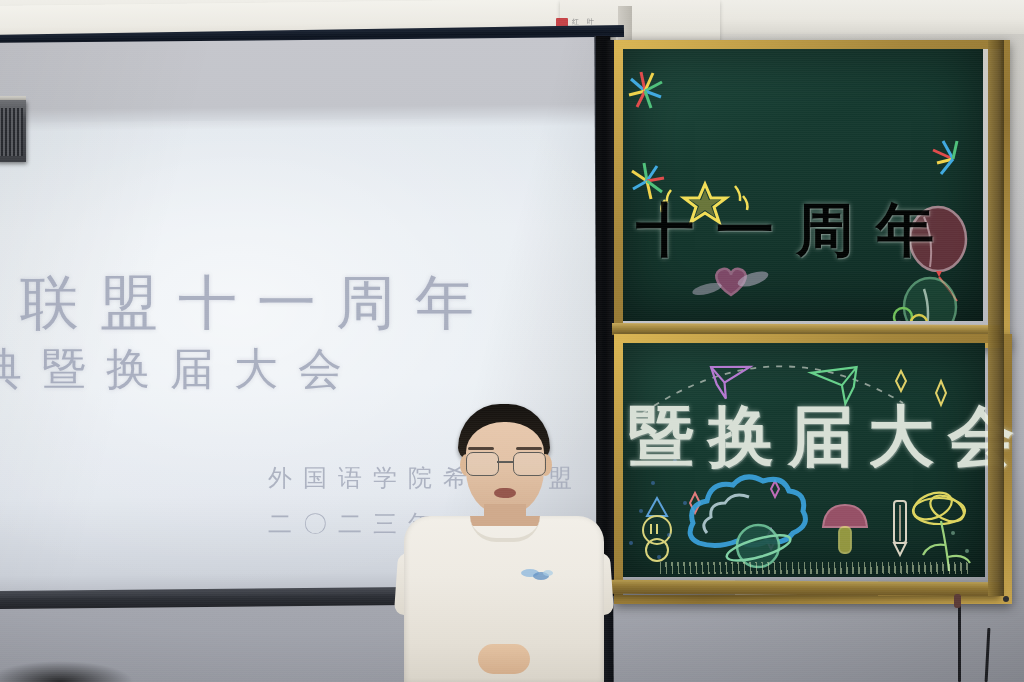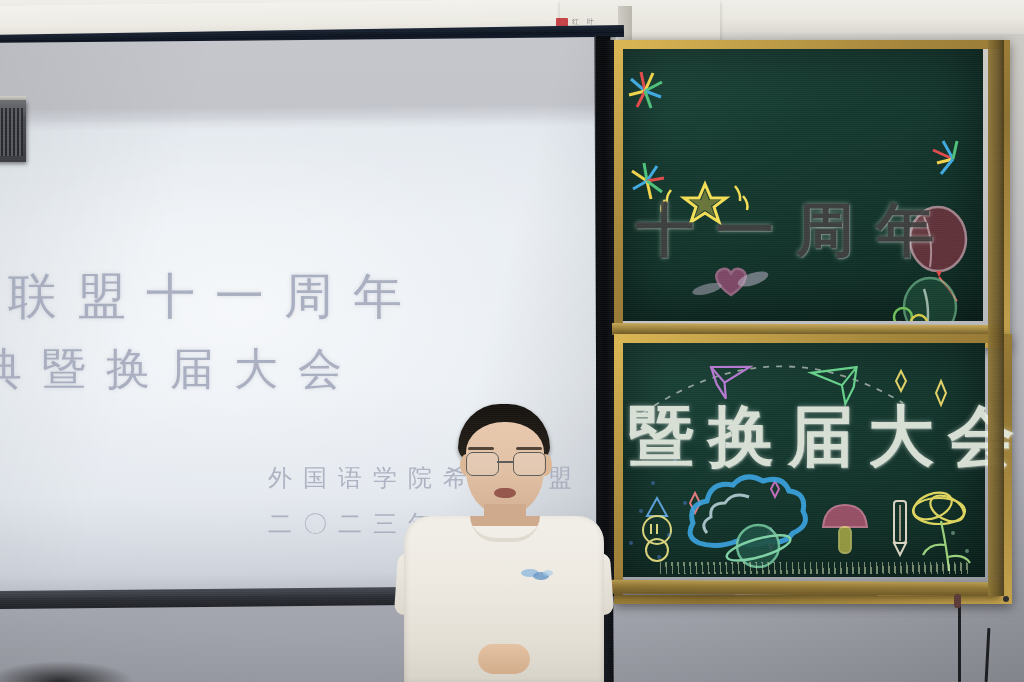--- a/index.html
+++ b/index.html
@@ -96,21 +96,21 @@
   }
   
   .slide-title{
     position:absolute;color:#9aa0b4;
     font-family:"Liberation Serif", serif;
     white-space:nowrap;
     text-shadow:0 0 4px rgba(160,165,185,.45);
     filter:blur(.35px);
     opacity:.82;
   }
-  .slide-line1{left:8px;top:264px;font-size:49px;letter-spacing:20px;}
+  .slide-line1{left:20px;top:264px;font-size:59px;letter-spacing:20px;}
   .slide-line2{left:-22px;top:340px;font-size:44px;letter-spacing:20px;}
   .slide-sub{
     position:absolute;color:#9fa5b6;
     font-family:"Liberation Serif", serif;
     white-space:nowrap;font-size:24px;letter-spacing:11px;
     filter:blur(.5px);opacity:.8;
   }
   .slide-sub1{left:268px;top:462px;}
   .slide-sub2{left:268px;top:508px;}
   
@@ -170,21 +170,21 @@
     opacity:.95;
   }
   
   .chalk{
     position:absolute;color:#e8eae2;
     font-family:"Liberation Serif", serif;font-weight:bold;
     text-shadow:0 0 5px rgba(220,230,220,.55), 1px 1px 0 rgba(255,255,255,.25);
     white-space:nowrap;opacity:.93;
   }
   .chalk-a{left:636px;top:74px;font-size:62px;letter-spacing:20px;}
-  .chalk-b{left:636px;top:192px;font-size:58px;letter-spacing:22px;color:#404040;}
+  .chalk-b{left:636px;top:192px;font-size:58px;letter-spacing:22px;color:#000000;}
   .chalk-c{left:628px;top:392px;font-size:66px;letter-spacing:14px;color:#e6ece2;}
   .grass{
     position:absolute;left:660px;top:562px;width:310px;height:12px;
     background:repeating-linear-gradient(86deg, rgba(210,225,180,.75) 0px, rgba(210,225,180,.75) 1.5px, transparent 1.5px, transparent 6px);
     opacity:.7;
   }
   
   .person{position:absolute;left:396px;top:404px;width:216px;height:278px;}
   .hair{
     position:absolute;left:62px;top:0px;width:92px;height:62px;

